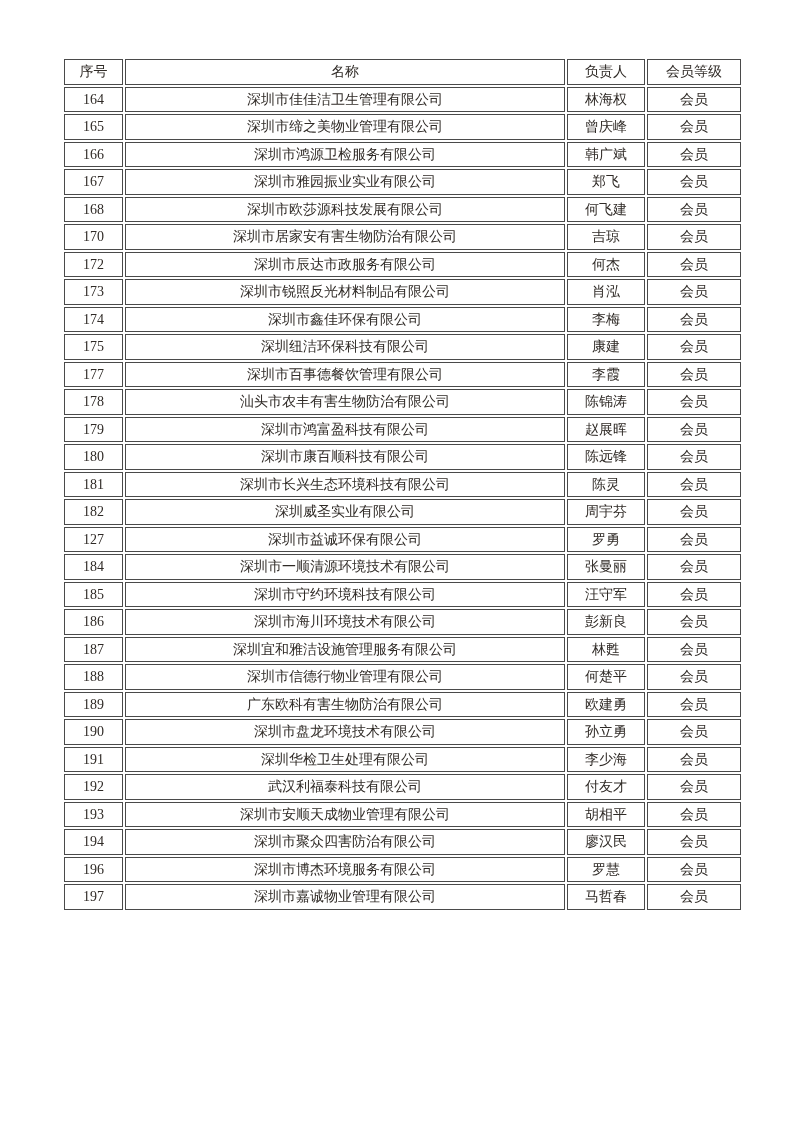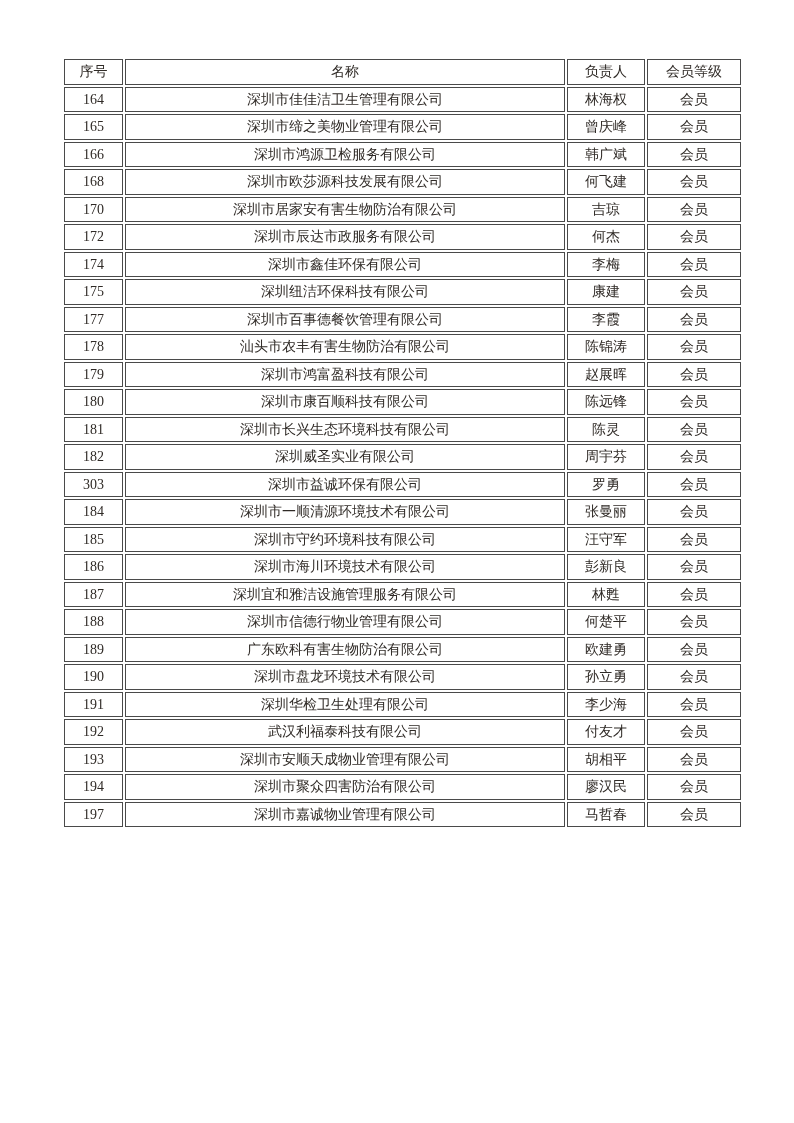--- a/index.html
+++ b/index.html
@@ -83,38 +83,50 @@
           <td>曾庆峰</td>
           <td>会员</td>
         </tr>
         <tr>
           <td>166</td>
           <td>深圳市鸿源卫检服务有限公司</td>
           <td>韩广斌</td>
           <td>会员</td>
         </tr>
         <tr>
+          <td>167</td>
+          <td>深圳市雅园振业实业有限公司</td>
+          <td>郑飞</td>
+          <td>会员</td>
+        </tr>
+        <tr>
           <td>168</td>
           <td>深圳市欧莎源科技发展有限公司</td>
           <td>何飞建</td>
           <td>会员</td>
         </tr>
         <tr>
           <td>170</td>
           <td>深圳市居家安有害生物防治有限公司</td>
           <td>吉琼</td>
           <td>会员</td>
         </tr>
         <tr>
           <td>172</td>
           <td>深圳市辰达市政服务有限公司</td>
           <td>何杰</td>
           <td>会员</td>
         </tr>
         <tr>
+          <td>173</td>
+          <td>深圳市锐照反光材料制品有限公司</td>
+          <td>肖泓</td>
+          <td>会员</td>
+        </tr>
+        <tr>
           <td>174</td>
           <td>深圳市鑫佳环保有限公司</td>
           <td>李梅</td>
           <td>会员</td>
         </tr>
         <tr>
           <td>175</td>
           <td>深圳纽洁环保科技有限公司</td>
           <td>康建</td>
           <td>会员</td>
@@ -149,21 +161,21 @@
           <td>陈灵</td>
           <td>会员</td>
         </tr>
         <tr>
           <td>182</td>
           <td>深圳威圣实业有限公司</td>
           <td>周宇芬</td>
           <td>会员</td>
         </tr>
         <tr>
-          <td>303</td>
+          <td>127</td>
           <td>深圳市益诚环保有限公司</td>
           <td>罗勇</td>
           <td>会员</td>
         </tr>
         <tr>
           <td>184</td>
           <td>深圳市一顺清源环境技术有限公司</td>
           <td>张曼丽</td>
           <td>会员</td>
         </tr>
@@ -218,20 +230,26 @@
         <tr>
           <td>193</td>
           <td>深圳市安顺天成物业管理有限公司</td>
           <td>胡相平</td>
           <td>会员</td>
         </tr>
         <tr>
           <td>194</td>
           <td>深圳市聚众四害防治有限公司</td>
           <td>廖汉民</td>
+          <td>会员</td>
+        </tr>
+        <tr>
+          <td>196</td>
+          <td>深圳市博杰环境服务有限公司</td>
+          <td>罗慧</td>
           <td>会员</td>
         </tr>
         <tr>
           <td>197</td>
           <td>深圳市嘉诚物业管理有限公司</td>
           <td>马哲春</td>
           <td>会员</td>
         </tr>
       </tbody>
   </table>

